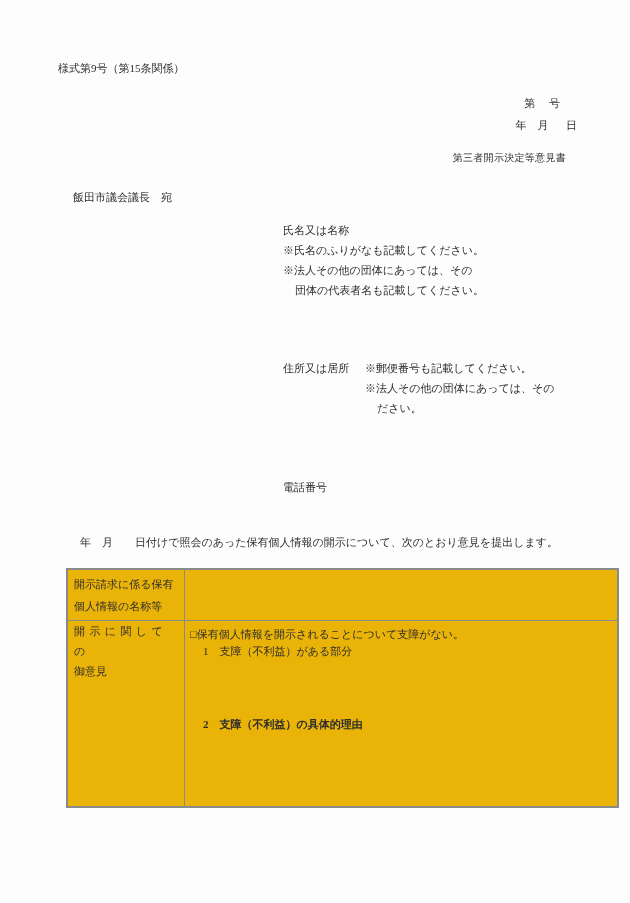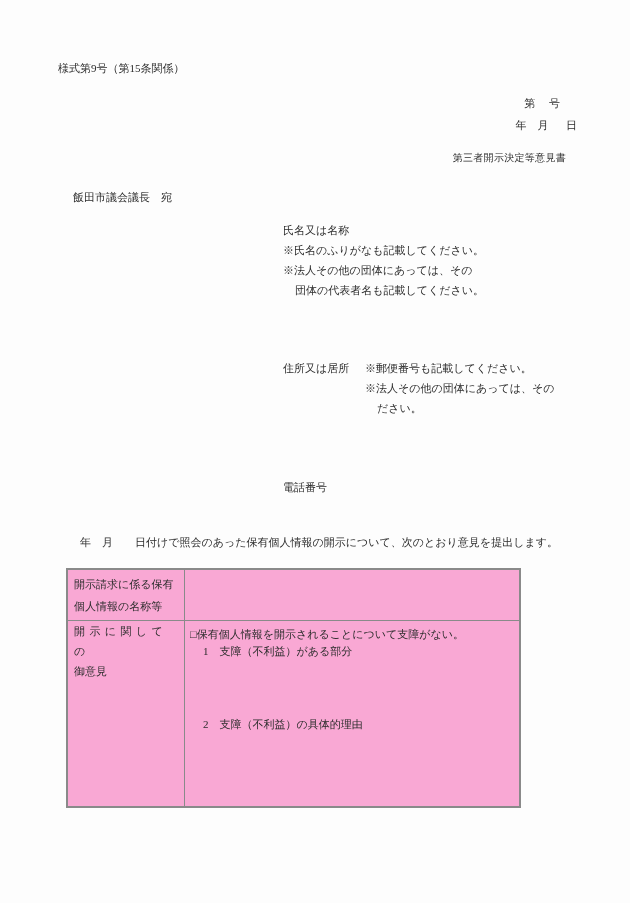--- a/index.html
+++ b/index.html
@@ -23,36 +23,36 @@
   .field-block{display:flex;align-items:flex-start;}
   .name-block{left:283px;top:220px;flex-direction:column;}
   .address-block{left:283px;top:352px;margin-top:6px;}
   .field-label{width:66px;margin-right:16px;line-height:20px;}
   .field-notes .note{line-height:20px;white-space:nowrap;}
   .field-notes .note.indent{padding-left:12px;}
   .phone-label{left:283px;top:477px;line-height:20px;}
   .statement{left:80px;top:532px;line-height:20px;}
 
   .form-table{
-    position:absolute;left:66px;top:568px;width:455px;height:240px;
+    position:absolute;left:66px;top:568px;width:553px;height:240px;
     box-sizing:border-box;border:2px solid #8a8a8a;
     display:grid;grid-template-columns:117px 1fr;grid-template-rows:51px 1fr;
-    background:#f9a8d4;
+    background:#eab308;
   }
   .cell{box-sizing:border-box;}
   .c-r1-label{border-right:1px solid #8a8a8a;border-bottom:1px solid #8a8a8a;padding:3px 6px;line-height:22px;}
   .c-r1-value{border-bottom:1px solid #8a8a8a;}
   .c-r2-label{border-right:1px solid #8a8a8a;display:flex;flex-direction:column;justify-content:flex-start;padding:0 6px;line-height:20px;}
   .c-r2-label .spread{letter-spacing:4.4px;}
   .c-r2-value{padding:3px 6px 0 5px;}
   .option{line-height:21px;white-space:nowrap;}
   .checkbox{margin-right:0;}
   .sub-item{margin-left:13px;line-height:16px;white-space:nowrap;}
   .item1{margin-top:-2px;}
-  .item2{margin-top:57px;}
+  .item2{margin-top:57px;font-weight:bold;}
 </style>
 </head>
 <body>
 
 <div class="page">
 
   <div class="abs form-number">様式第9号（第15条関係）</div>
   <div class="abs doc-number">第　 号</div>
   <div class="abs date-line">年　月　 日</div>
   <div class="abs title">第三者開示決定等意見書</div>

